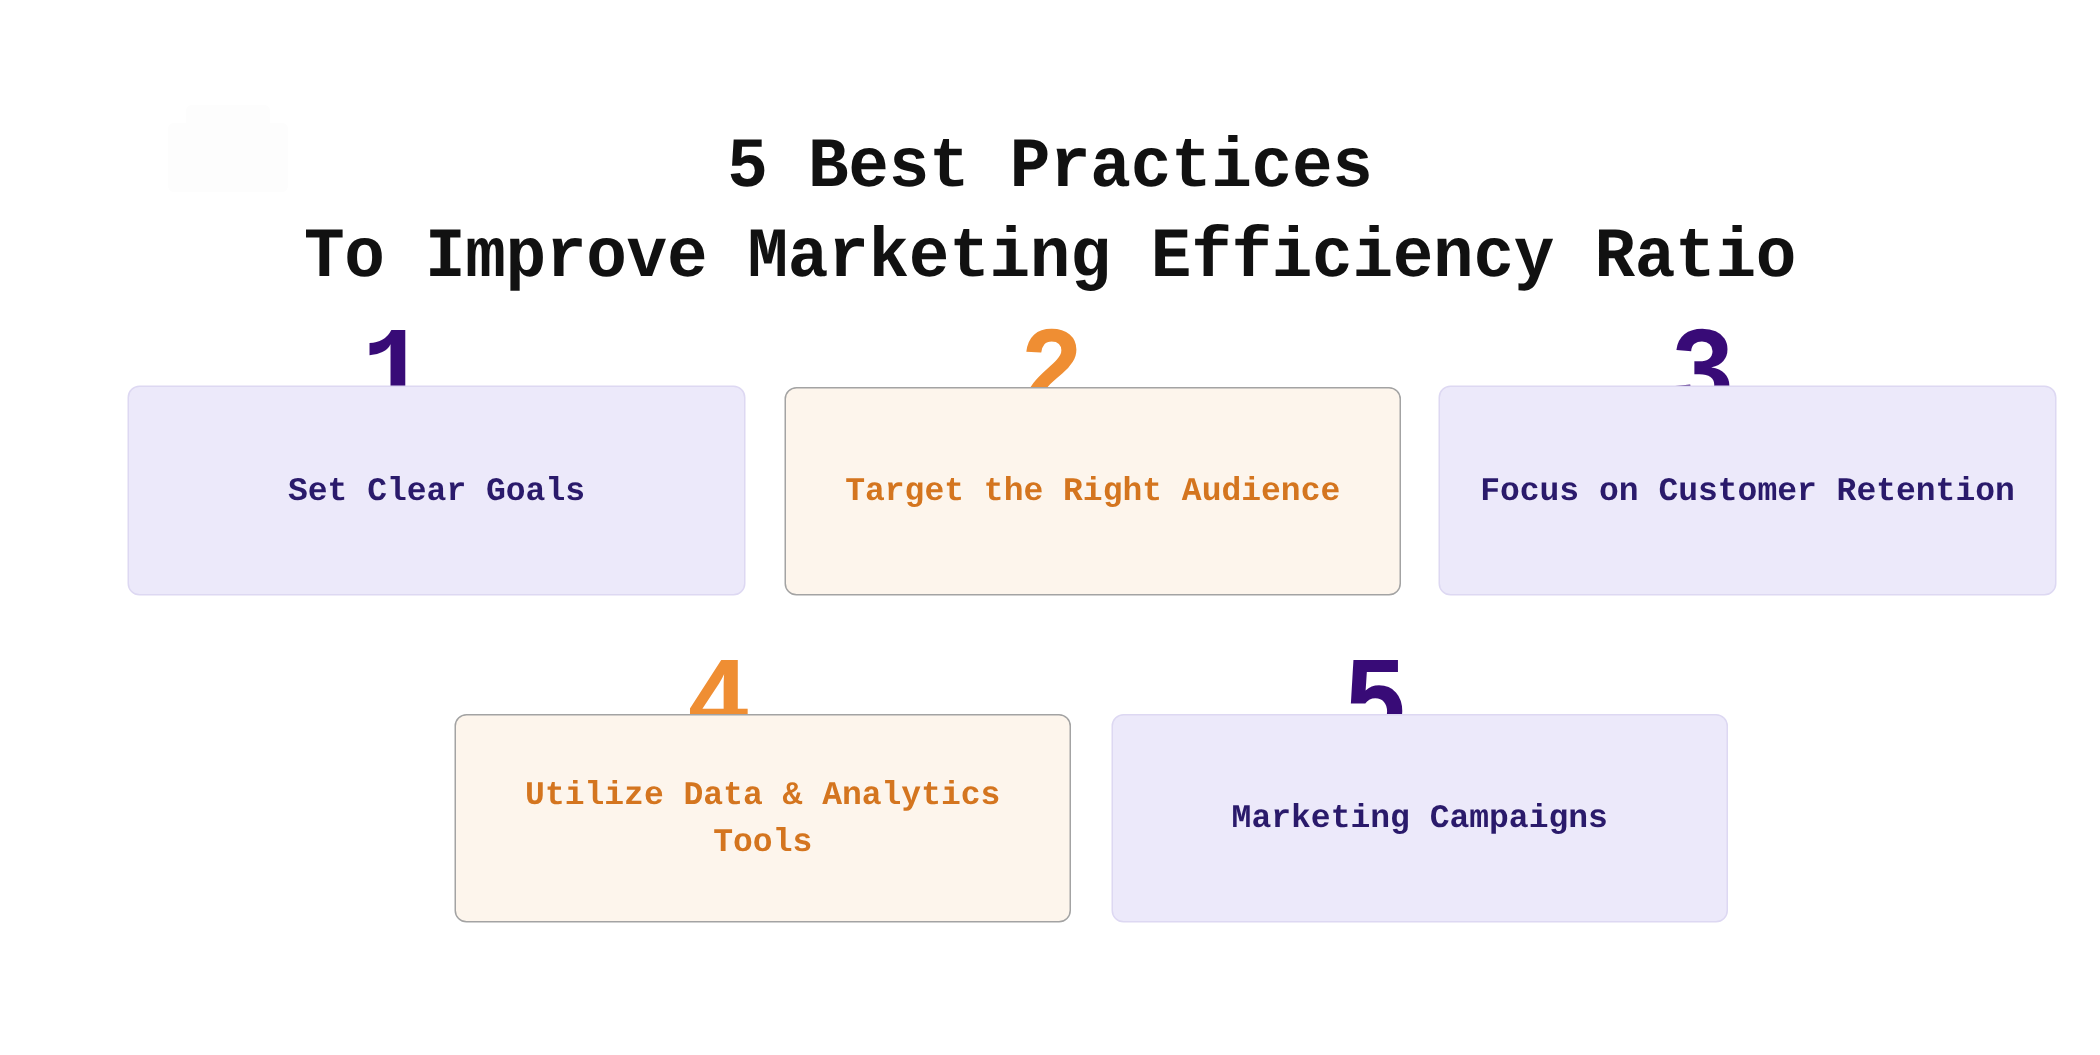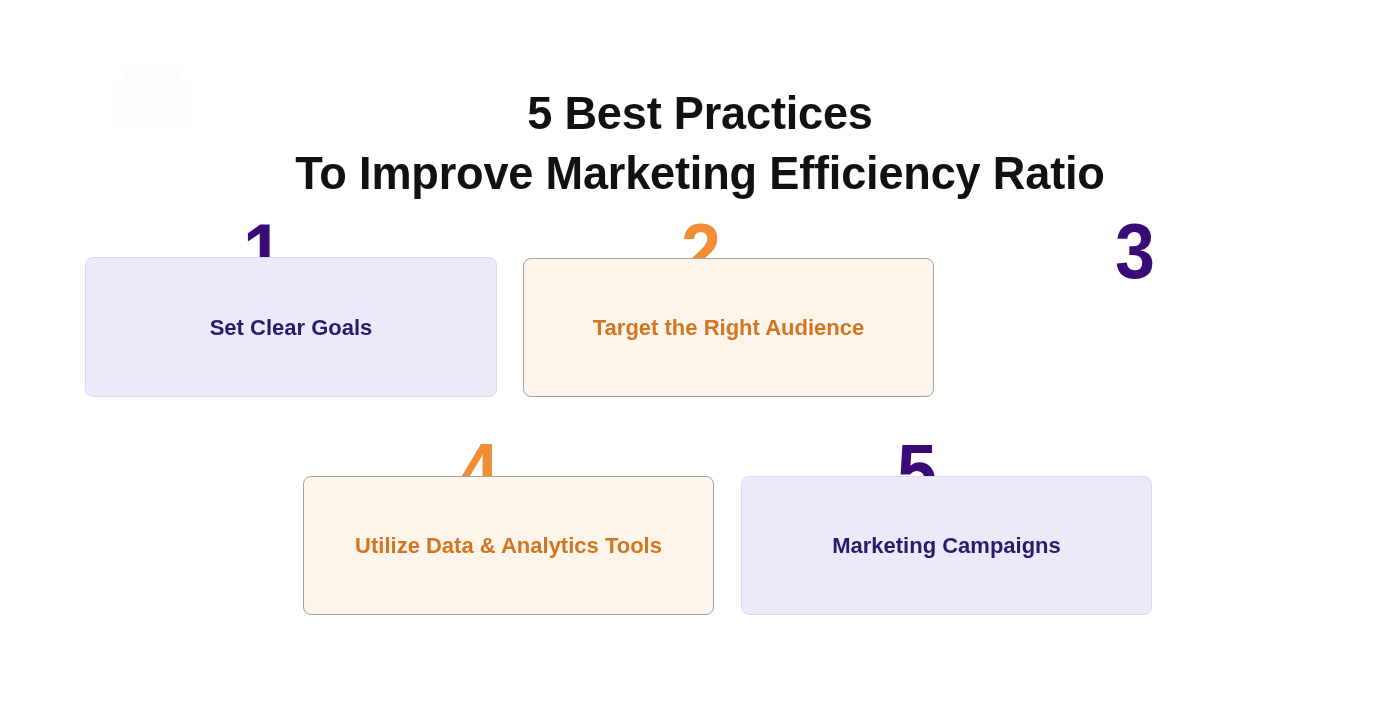--- a/index.html
+++ b/index.html
@@ -12,20 +12,21 @@
     font-family: "Liberation Sans", "DejaVu Sans", sans-serif;
     -webkit-font-smoothing: antialiased;
   }
 
   .canvas {
     position: relative;
     width: 1400px;
     height: 703px;
     background: #ffffff;
     overflow: hidden;
+    font-family: Liberation Mono, monospace;
   }
 
   
   .watermark {
     position: absolute;
     left: 112px;
     top: 82px;
     width: 80px;
     height: 46px;
     background: #fdfdfd;
@@ -131,20 +132,23 @@
   <div class="card purple" id="card-1">
     <span>Set Clear Goals</span>
   </div>
 
   <div class="numeral orange" id="num-2">2</div>
   <div class="card orange" id="card-2">
     <span>Target the Right Audience</span>
   </div>
 
   <div class="numeral purple" id="num-3">3</div>
+  <div class="card purple" id="card-3">
+    <span>Focus on Customer Retention</span>
+  </div>
 
   <div class="numeral orange" id="num-4">4</div>
   <div class="card orange" id="card-4">
     <span>Utilize Data &amp; Analytics Tools</span>
   </div>
 
   <div class="numeral purple" id="num-5">5</div>
   <div class="card purple" id="card-5">
     <span>Marketing Campaigns</span>
   </div>

